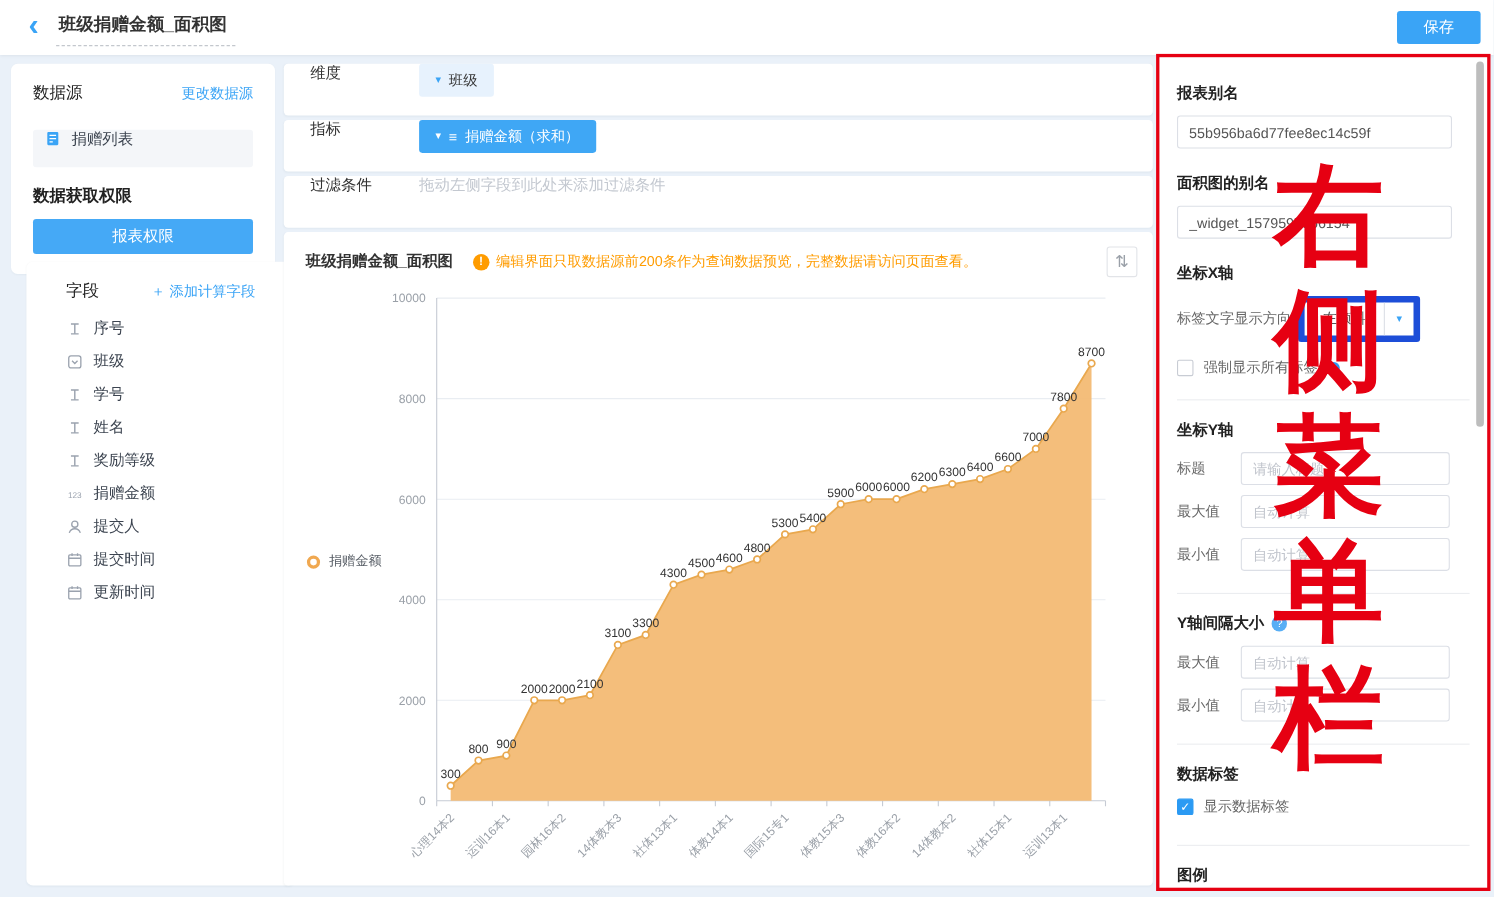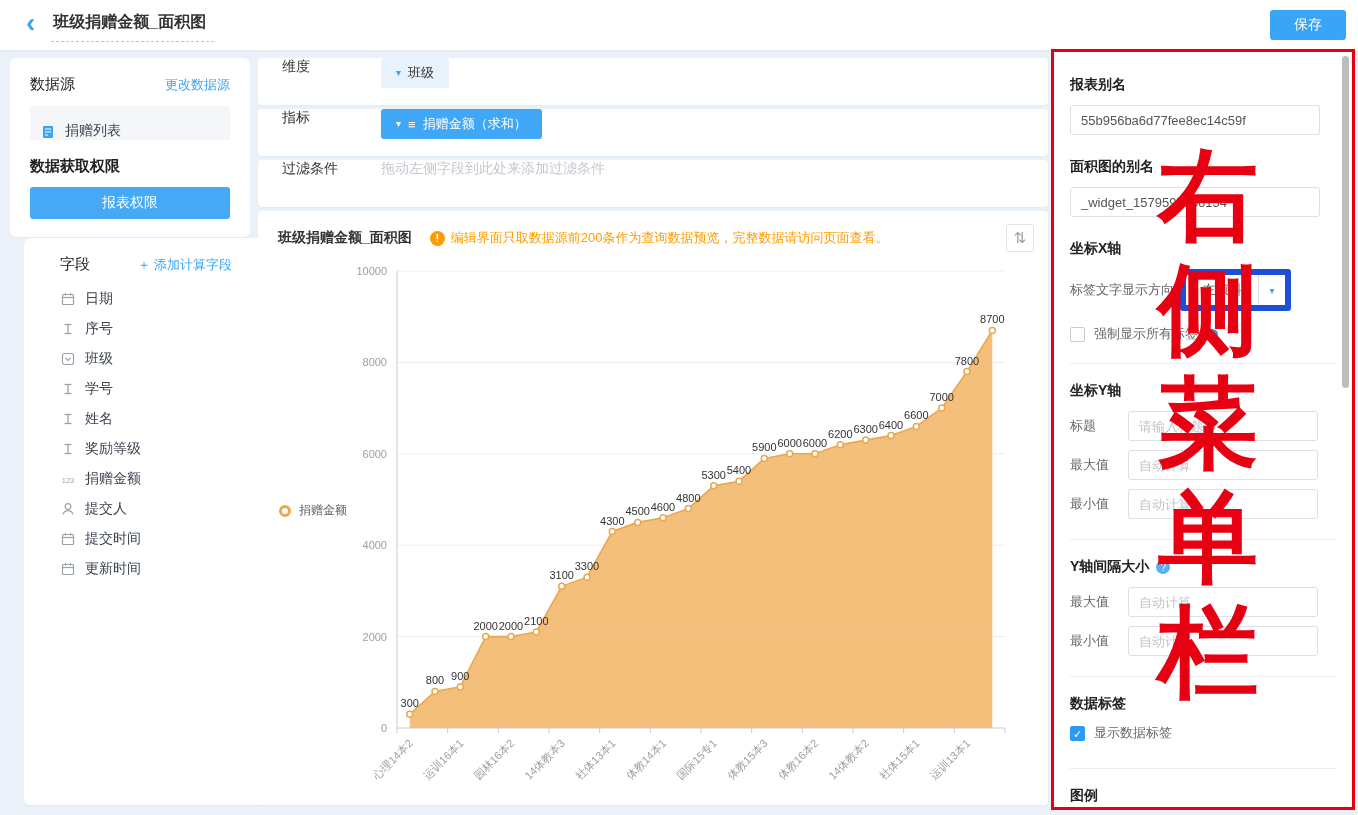--- a/index.html
+++ b/index.html
@@ -14,21 +14,21 @@
   .top-header{position:absolute;left:0;top:0;width:1358px;height:50px;background:#fff;display:flex;align-items:center;box-shadow:0 1px 3px rgba(0,0,0,.06);z-index:2}
   .back{color:#3aa4f6;font-size:28px;line-height:22px;margin:0 16px 4px 26px;cursor:pointer;font-weight:bold}
   .page-title{font-size:16px;font-weight:bold;color:#333;border-bottom:1px dashed #c3c7cd;padding:3px 8px 8px 2px}
   .save-btn{position:absolute;right:12px;top:10px;width:76px;height:30px;background:#3aa4f6;color:#fff;border:none;border-radius:3px;font-size:14px;cursor:pointer}
 
   
   #ds-panel{left:10px;top:58px;width:240px;padding:17px 20px 18px}
   .panel-head{display:flex;justify-content:space-between;align-items:center}
   .panel-title{font-weight:normal;font-size:15px;color:#222}
   .link{color:#3aa4f6;font-size:13px;cursor:pointer;text-decoration:none}
-  .source-item{margin-top:12px;height:34px;background:#f4f6f9;border-radius:3px;display:flex;align-items:flex-end;gap:9px;padding:0 10px;font-size:14px;color:#3c4450}
+  .source-item{margin-top:24px;height:34px;background:#f4f6f9;border-radius:3px;display:flex;align-items:flex-start;gap:9px;padding:0 10px;font-size:14px;color:#3c4450}
   .sub-title{font-weight:bold;font-size:15px;color:#222;margin-top:17px}
   .perm-btn{margin-top:11px;width:100%;height:32px;background:#45a9f6;color:#fff;border:none;border-radius:3px;font-size:14px;cursor:pointer}
   #fields-panel{left:24px;top:238px;width:244px;height:567px;padding:17px 36px}
   #fields-list{list-style:none;margin:10px 0 0;padding:0}
   #fields-list li{height:30px;display:flex;align-items:center;gap:9px;font-size:14px;color:#3c4450;cursor:grab}
   .f-icon{width:16px;height:16px;color:#9aa2ae;flex:0 0 16px;display:inline-flex}
   .f-icon svg{width:16px;height:16px}
 
   
   .cfg-row{position:absolute;left:258px;width:790px;height:47px;background:#fff;border-radius:4px;display:flex;align-items:flex-start;padding:0 24px;box-sizing:border-box;box-shadow:0 1px 2px rgba(31,45,61,.04)}
@@ -105,31 +105,20 @@
   <div class="sub-title">数据获取权限</div>
   <button class="perm-btn">报表权限</button>
 </section>
 
 <section class="panel" id="fields-panel">
   <div class="panel-head">
     <span class="panel-title">字段</span>
     <a class="link"><span>＋</span> <span>添加计算字段</span></a>
   </div>
   <ul id="fields-list">
-      <li>
-        <span class="f-icon">
-          <svg viewBox="0 0 16 16" fill="none" stroke="currentColor" stroke-width="1.2">
-            <rect x="2.5" y="3.5" width="11" height="10" rx="1"></rect>
-            <line x1="2.5" y1="6.5" x2="13.5" y2="6.5"></line>
-            <line x1="5.5" y1="2" x2="5.5" y2="4.5"></line>
-            <line x1="10.5" y1="2" x2="10.5" y2="4.5"></line>
-          </svg>
-        </span>
-        <span>日期</span>
-      </li>
       <li>
         <span class="f-icon">
           <svg viewBox="0 0 16 16" fill="none" stroke="currentColor" stroke-width="1.3">
             <line x1="4.5" y1="3.5" x2="11.5" y2="3.5"></line>
             <line x1="8" y1="3.5" x2="8" y2="12.5"></line>
             <line x1="4.5" y1="12.5" x2="11.5" y2="12.5"></line>
           </svg>
         </span>
         <span>序号</span>
       </li>

